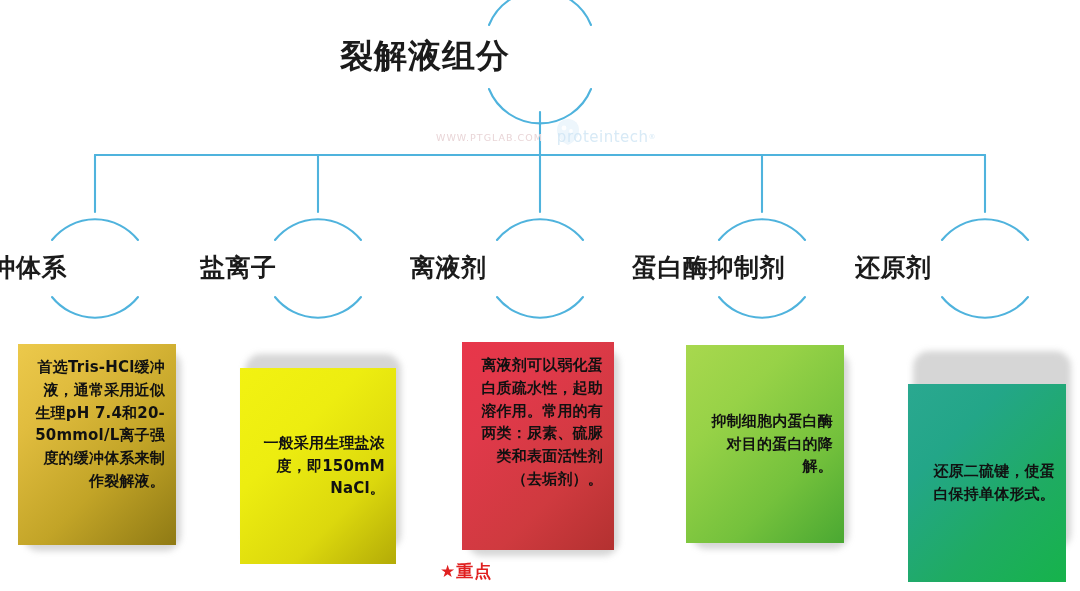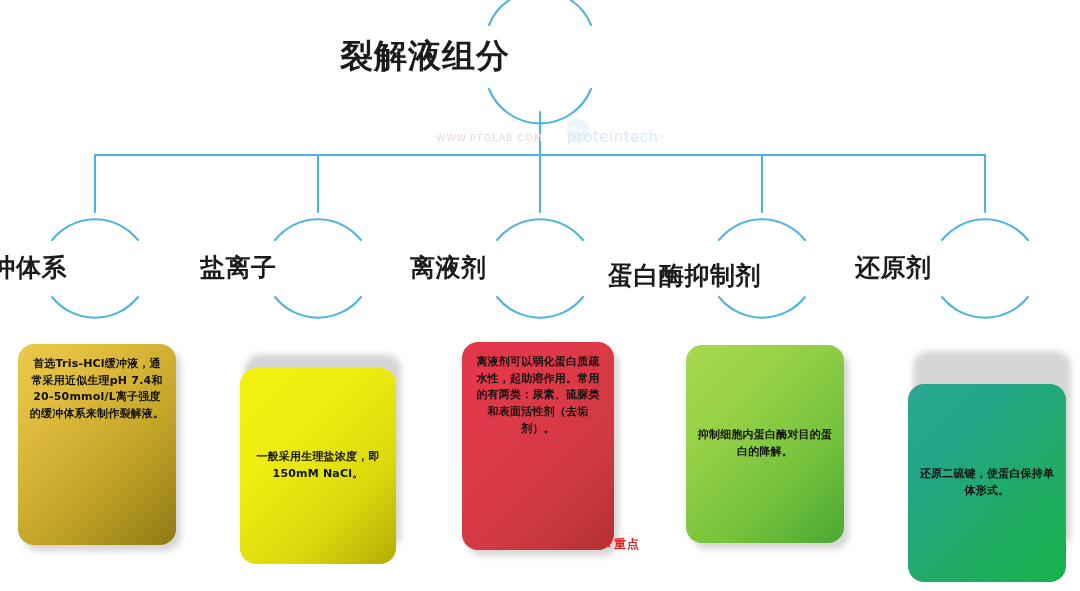--- a/index.html
+++ b/index.html
@@ -20,21 +20,21 @@
 
   
   .watermark {
     position: absolute;
     left: 436px;
     top: 120px;
     width: 220px;
     height: 34px;
     display: flex;
     align-items: center;
-    gap: 14px;
+    gap: 4px;
     pointer-events: none;
   }
   .wm-url {
     font-size: 9.5px;
     letter-spacing: 1px;
     color: #e9d5d7;
     white-space: nowrap;
   }
   .wm-brand-wrap {
     position: relative;
@@ -89,28 +89,28 @@
   .branch-label {
     font-size: 25px;
     letter-spacing: .5px;
     top: 251px;
     width: 260px;
   }
 
   
   .card {
     position: absolute;
-    border-radius: 16px;
+    border-radius: 0;
     box-sizing: border-box;
     color: #111111;
     font-weight: bold;
-    font-size: 11px;
+    font-size: 15px;
     line-height: 1.52;
     letter-spacing: .2px;
-    text-align: center;
+    text-align: right;
     padding: 12px 11px;
     display: flex;
     align-items: center;
     overflow: hidden;
     font-family: "DejaVu Sans", "Liberation Sans", sans-serif;
   }
   .card > span { display: block; width: 100%; }
 
   .card-shadow {
     position: absolute;
@@ -133,26 +133,26 @@
 
   
   #card0 { align-items: flex-start; }
   #card2 { align-items: flex-start; }
   #card1, #card3, #card4 { align-items: center; }
 
   
   .footnote {
     position: absolute;
     left: 440px;
-    top: 536px;
+    top: 560px;
     width: 200px;
-    text-align: right;
+    text-align: left;
     color: #e02020;
     font-weight: bold;
-    font-size: 12px;
+    font-size: 17px;
     letter-spacing: 1px;
     white-space: nowrap;
   }
 </style>
 </head>
 <body>
 
 <div id="canvas">
 
   <svg id="wires" viewBox="0 0 1080 591" xmlns="http://www.w3.org/2000/svg">
@@ -205,21 +205,21 @@
       <span class="wm-brand">proteintech</span>
       <span class="wm-tm">®</span>
     </span>
   </div>
 
   <div class="node-label title-label">裂解液组分</div>
 
   <div class="node-label branch-label" style="left:-35px;">缓冲体系</div>
   <div class="node-label branch-label" style="left:200px;">盐离子</div>
   <div class="node-label branch-label" style="left:410px;">离液剂</div>
-  <div class="node-label branch-label" style="left:608px;margin-top:8px;">蛋白酶抑制剂</div>
+  <div class="node-label branch-label" style="left:632px;">蛋白酶抑制剂</div>
   <div class="node-label branch-label" style="left:855px;">还原剂</div>
 
   <div class="card-shadow" style="left:23px;top:350px;width:158px;height:201px;"></div>
   <div class="card-shadow" style="left:245px;top:354px;width:156px;height:196px;"></div>
   <div class="card-shadow" style="left:467px;top:348px;width:152px;height:208px;"></div>
   <div class="card-shadow" style="left:691px;top:351px;width:158px;height:198px;"></div>
   <div class="card-shadow" style="left:913px;top:351px;width:158px;height:198px;"></div>
 
   <div class="card" id="card0">
     <span>首选Tris-HCl缓冲液，通常采用近似生理pH 7.4和20-50mmol/L离子强度的缓冲体系来制作裂解液。</span>

